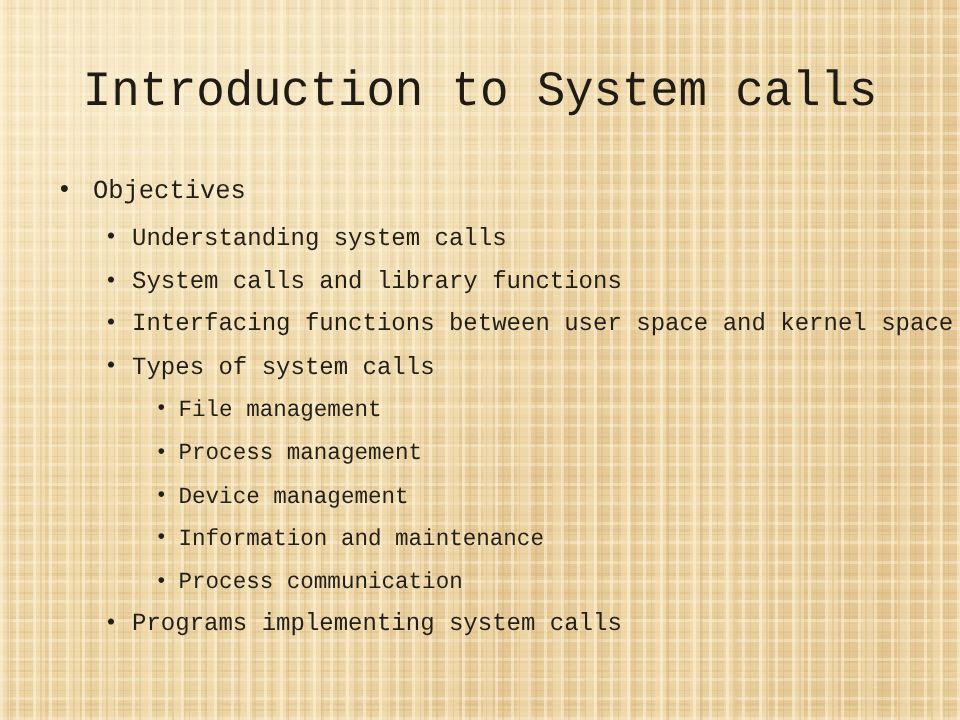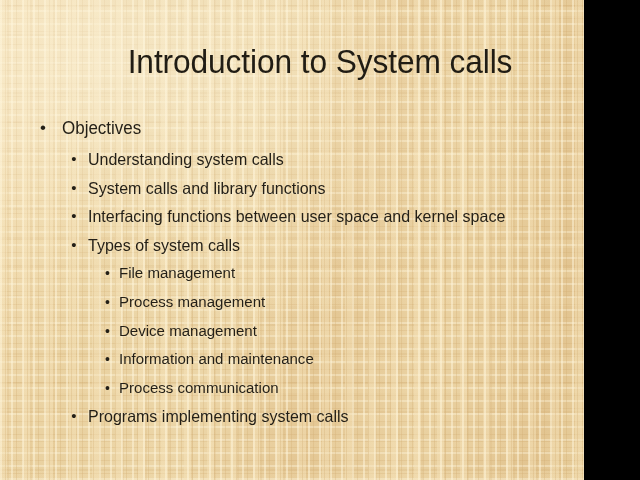--- a/index.html
+++ b/index.html
@@ -4,24 +4,24 @@
 <style>
   html, body {
     margin: 0;
     padding: 0;
     background: #000;
   }
 
   
   .slide {
     position: relative;
-    width: 584px;
+    width: 640px;
     height: 480px;
     overflow: hidden;
-    font-family: Liberation Sans, sans-serif;
+    font-family: Liberation Mono, monospace;
     color: #231f17;
     
     background-color: #e9d1a0;
     background-image:
       
       radial-gradient(ellipse 120% 95% at 18% 12%,
           rgba(255,248,226,0.55) 0%,
           rgba(255,245,215,0.18) 38%,
           rgba(255,245,215,0) 66%),
       radial-gradient(ellipse 135% 118% at 50% 48%,

